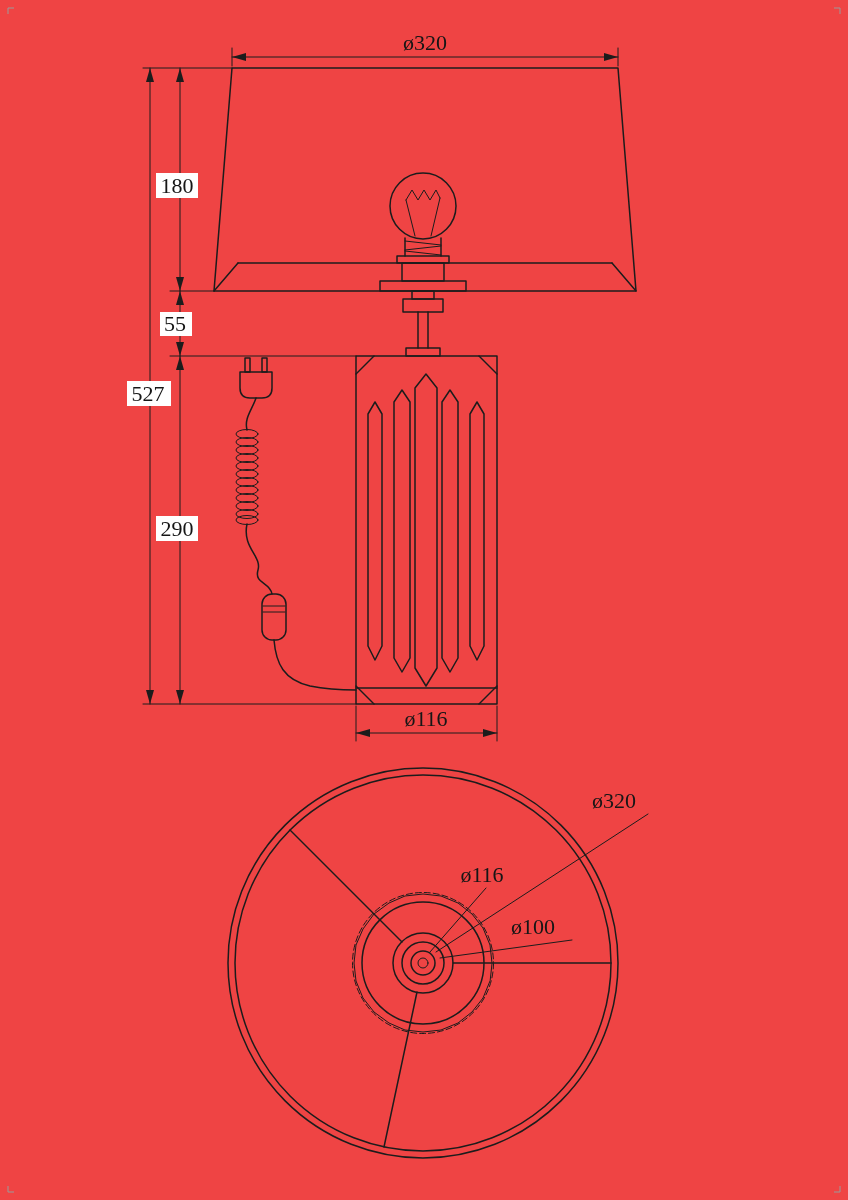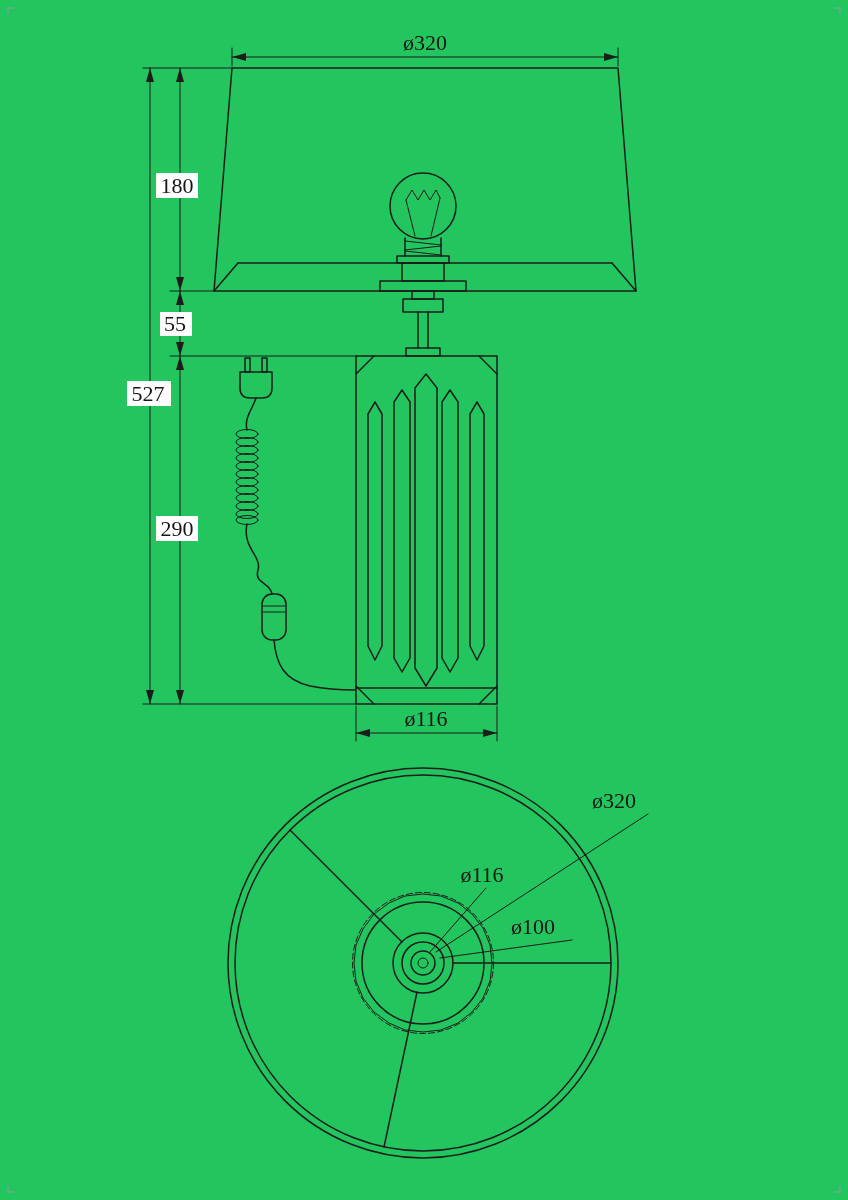--- a/index.html
+++ b/index.html
@@ -5,21 +5,21 @@
   html, body {
     margin: 0;
     padding: 0;
     background: #ffffff;
     font-family: "Liberation Serif", "DejaVu Serif", serif;
   }
   .sheet {
     position: relative;
     width: 848px;
     height: 1200px;
-    background: #22c55e;
+    background: #ef4444;
     overflow: hidden;
   }
   svg { display: block; }
   .obj  { stroke: #1c1c1c; stroke-width: 1.5; fill: none; stroke-linecap: round; stroke-linejoin: round; }
   .thin { stroke: #1c1c1c; stroke-width: 1;   fill: none; stroke-linecap: round; }
   .arr  { fill: #1c1c1c; stroke: none; }
   .dim-text { font: 22px "Liberation Serif", "DejaVu Serif", serif; fill: #161616; }
   .mask { fill: #ffffff; stroke: none; }
   .crop { stroke: #9a9a9a; stroke-width: 1; fill: none; }
 </style>

